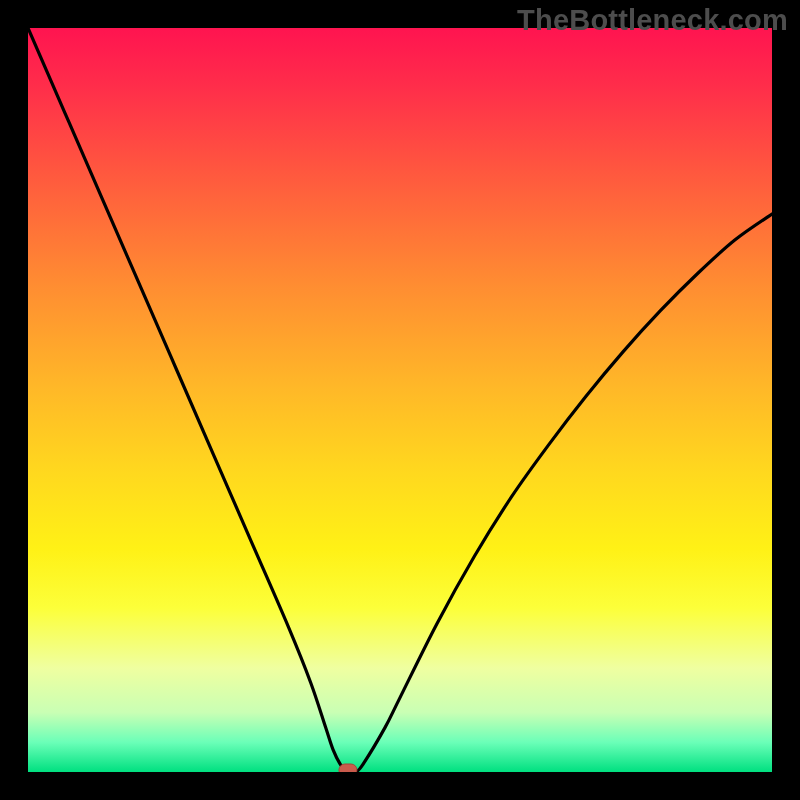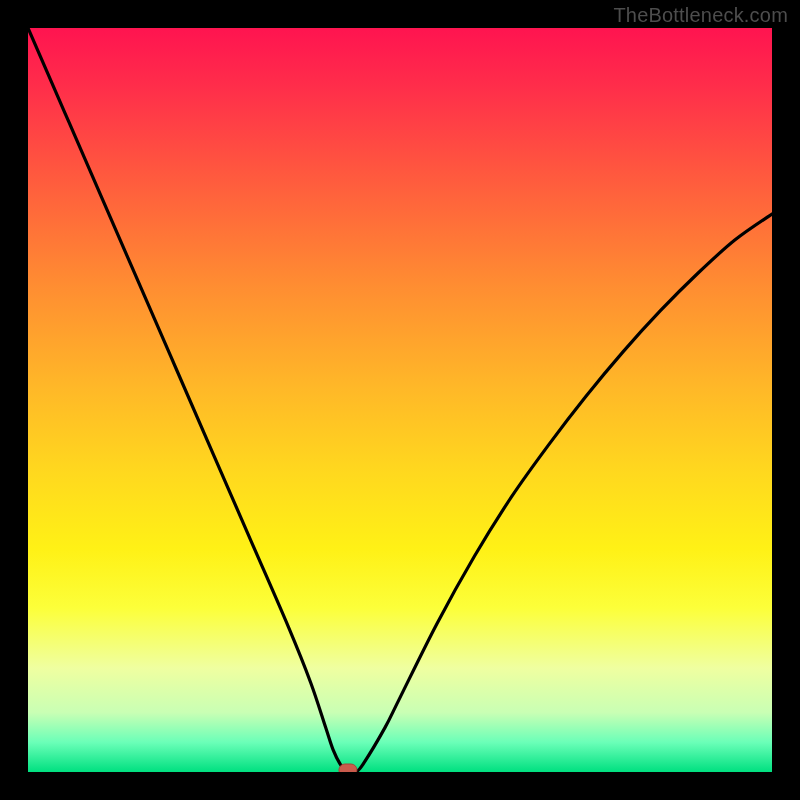--- a/index.html
+++ b/index.html
@@ -16,22 +16,22 @@
     width: 800px;
     height: 800px;
     background: #000000;
     box-sizing: border-box;
   }
   .watermark {
     position: absolute;
     top: 4px;
     right: 12px;
     color: #4d4d4d;
-    font-size: 20px;
-    font-weight: 400;
+    font-size: 29px;
+    font-weight: 700;
     letter-spacing: 0.2px;
     z-index: 10;
     user-select: none;
   }
   .plot-area {
     position: absolute;
     left: 28px;
     top: 28px;
     width: 744px;
     height: 744px;

